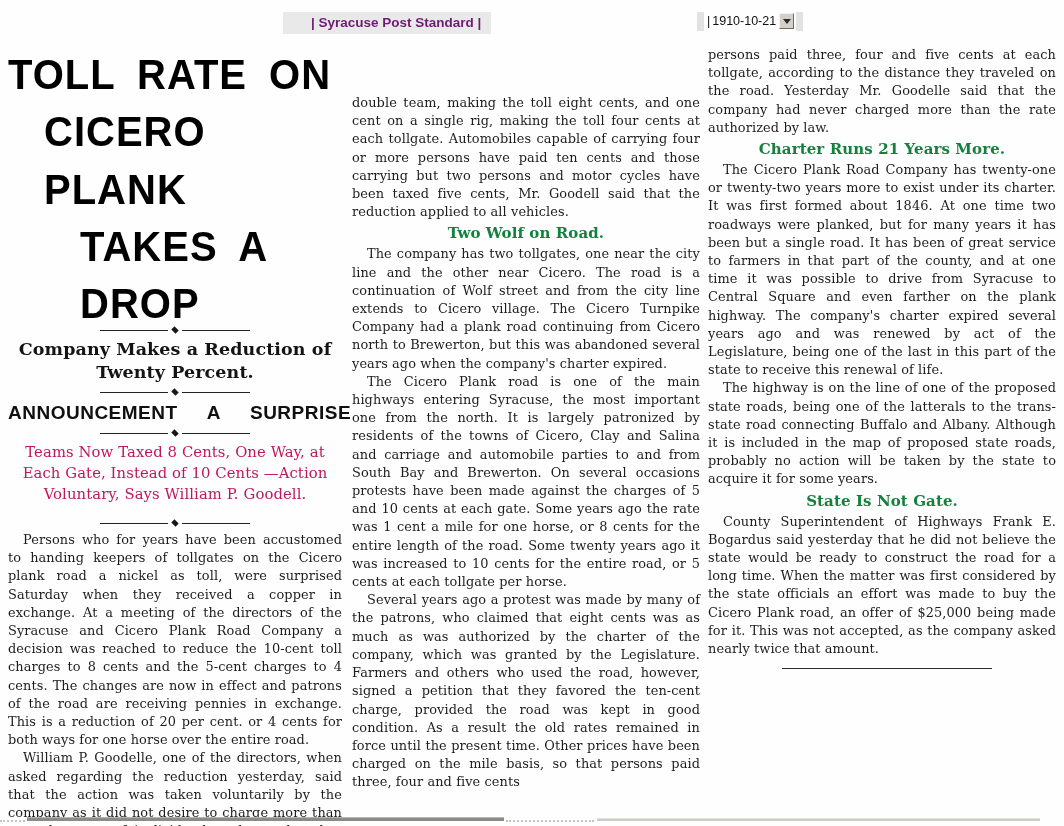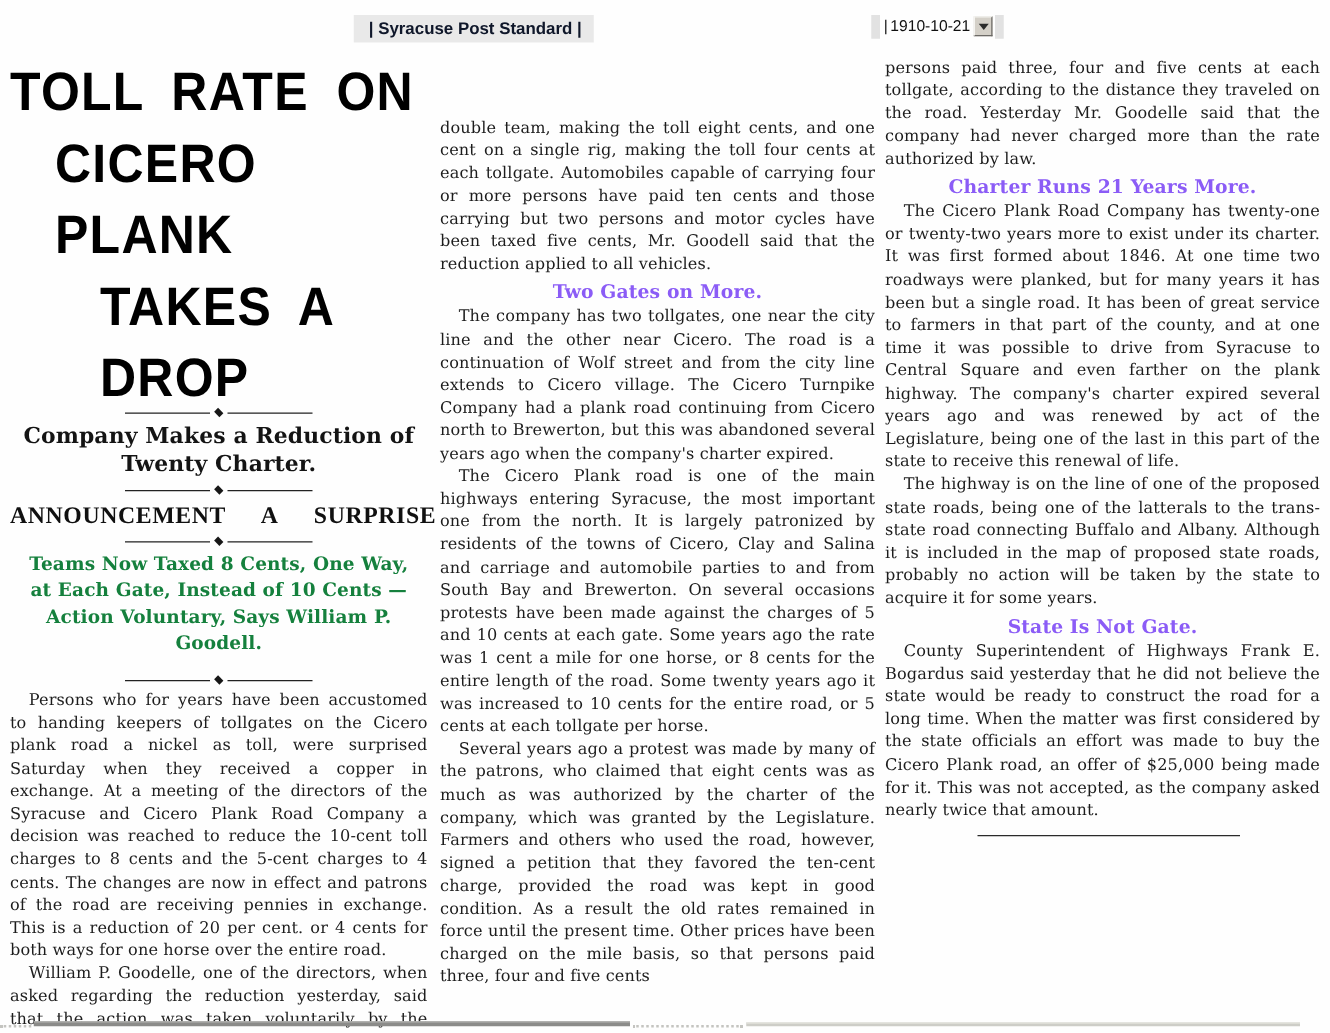--- a/index.html
+++ b/index.html
@@ -2,23 +2,23 @@
 <html><head>
 <meta charset="utf-8">
 <style>
   * { margin:0; padding:0; box-sizing:border-box; }
   html,body { width:1064px; height:826px; background:#ffffff; overflow:hidden;
               font-family:"DejaVu Serif", serif; color:#1c1c1c; }
   #stage { position:relative; width:1064px; height:826px; background:#fefefe; }
 
   
   .source-label { position:absolute; left:283px; top:12px; height:22px;
-    background:#e9e9e9; padding:3px 10px 3px 12px;
+    background:#e9e9e9; padding:3px 10px 3px 28px;
     font-family:"Liberation Sans", sans-serif; font-weight:bold; font-size:13.5px;
-    color:#0f172a; white-space:nowrap; }
+    color:#701a75; white-space:nowrap; }
   .date-control { position:absolute; left:697px; top:11px; height:20px;
     display:flex; align-items:center; font-family:"Liberation Sans", sans-serif;
     font-size:12.5px; color:#111; }
   .strip { width:7px; height:19px; background:#e2e2e2; margin-right:3px; }
   .strip.right { margin-right:0; margin-left:2px; }
   .date-pipe { font-weight:normal; margin-right:2px; }
   .date-text { white-space:nowrap; }
   .combo-btn { width:15px; height:16px; margin-left:3px; background:#d4d0c8;
     border:1px solid; border-color:#f4f3f0 #6c6a66 #6c6a66 #f4f3f0;
     display:flex; align-items:center; justify-content:center; cursor:pointer; }
@@ -39,30 +39,30 @@
   .hl2 { margin-left:36px; }
   .hl3 { margin-left:72px; }
 
   .rule-diamond { display:flex; align-items:center; width:150px; margin:5px auto 5px auto; }
   .rule-diamond .seg { flex:1; border-top:1.6px solid #222; }
   .rule-diamond .dia { width:6px; height:6px; background:#171717;
     transform:rotate(45deg) scale(1,.75); margin:0 4px; }
 
   .subhead { font-weight:bold; font-size:17.5px; line-height:23px;
     text-align:center; margin:4px 0 4px 0; color:#141414; }
-  .announce { font-family:Liberation Serif, serif; font-weight:bold;
+  .announce { font-family:Liberation Sans, sans-serif; font-weight:bold;
     font-size:19px; line-height:24px; text-align:right; word-spacing:24px;
     letter-spacing:.5px; color:#101010; margin:6px 0 4px 0; white-space:nowrap; }
-  .deck { font-weight:bold; font-size:14.8px; line-height:21px;
-    text-align:center; margin:4px 6px 16px 6px; color:#15803d; }
+  .deck { font-weight:normal; font-size:14.8px; line-height:21px;
+    text-align:center; margin:4px 6px 16px 6px; color:#be185d; }
 
   .para { text-indent:15px; }
   .para.noindent { text-indent:0; }
   .inhead { font-weight:bold; font-size:15px; text-align:center;
-    line-height:20px; margin:2px 0 2px 0; color:#8b5cf6; }
+    line-height:20px; margin:2px 0 2px 0; color:#15803d; }
   .end-rule { width:210px; border-top:1.5px solid #2a2a2a; margin:10px auto 0 74px; }
 
   
   .dotline { position:absolute; top:820px; border-top:2px dotted #c4c4c0; }
   .hbar-dark { position:absolute; left:27px; top:817px; width:477px; height:4px;
     background:#8b8b89; border-top:1px solid #b5b5b3; cursor:pointer; }
   .hbar-light { position:absolute; left:597px; top:818px; width:443px; height:3px;
     background:#cdcdc7; border-top:1px solid #e2e2dc; cursor:pointer; }
 </style>
 </head>
@@ -88,21 +88,21 @@
       <div class="hl2">CICERO PLANK</div>
       <div class="hl3">TAKES A DROP</div>
     </div>
 
     <div class="rule-diamond">
       <span class="seg"></span>
       <span class="dia"></span>
       <span class="seg"></span>
     </div>
 
-    <div class="subhead">Company Makes a Reduction of Twenty Charter.</div>
+    <div class="subhead">Company Makes a Reduction of Twenty Percent.</div>
 
     <div class="rule-diamond">
       <span class="seg"></span>
       <span class="dia"></span>
       <span class="seg"></span>
     </div>
 
     <div class="announce">ANNOUNCEMENT A SURPRISE</div>
 
     <div class="rule-diamond">
@@ -118,21 +118,21 @@
       <span class="dia"></span>
       <span class="seg"></span>
     </div>
 
     <p class="para">Persons who for years have been accustomed to handing keepers of tollgates on the Cicero plank road a nickel as toll, were surprised Saturday when they received a copper in exchange. At a meeting of the directors of the Syracuse and Cicero Plank Road Company a decision was reached to reduce the 10-cent toll charges to 8 cents and the 5-cent charges to 4 cents. The changes are now in effect and patrons of the road are receiving pennies in exchange. This is a reduction of 20 per cent. or 4 cents for both ways for one horse over the entire road.</p>
     <p class="para">William P. Goodelle, one of the directors, when asked regarding the reduction yesterday, said that the action was taken voluntarily by the company as it did not desire to charge more than enough to pay a fair dividend on the stock and to keep the road in repair. The reduction, he stated, was two cents on a</p>
   </div>
 
   <div class="col" id="col2">
     <p class="para noindent">double team, making the toll eight cents, and one cent on a single rig, making the toll four cents at each tollgate. Automobiles capable of carrying four or more persons have paid ten cents and those carrying but two persons and motor cycles have been taxed five cents, Mr. Goodell said that the reduction applied to all vehicles.</p>
-    <div class="inhead">Two Gates on More.</div>
+    <div class="inhead">Two Wolf on Road.</div>
     <p class="para">The company has two tollgates, one near the city line and the other near Cicero. The road is a continuation of Wolf street and from the city line extends to Cicero village. The Cicero Turnpike Company had a plank road continuing from Cicero north to Brewerton, but this was abandoned several years ago when the company's charter expired.</p>
     <p class="para">The Cicero Plank road is one of the main highways entering Syracuse, the most important one from the north. It is largely patronized by residents of the towns of Cicero, Clay and Salina and carriage and automobile parties to and from South Bay and Brewerton. On several occasions protests have been made against the charges of 5 and 10 cents at each gate. Some years ago the rate was 1 cent a mile for one horse, or 8 cents for the entire length of the road. Some twenty years ago it was increased to 10 cents for the entire road, or 5 cents at each tollgate per horse.</p>
     <p class="para">Several years ago a protest was made by many of the patrons, who claimed that eight cents was as much as was authorized by the charter of the company, which was granted by the Legislature. Farmers and others who used the road, however, signed a petition that they favored the ten-cent charge, provided the road was kept in good condition. As a result the old rates remained in force until the present time. Other prices have been charged on the mile basis, so that persons paid three, four and five cents</p>
   </div>
 
   <div class="col" id="col3">
     <p class="para noindent">persons paid three, four and five cents at each tollgate, according to the distance they traveled on the road. Yesterday Mr. Goodelle said that the company had never charged more than the rate authorized by law.</p>
     <div class="inhead">Charter Runs 21 Years More.</div>
     <p class="para">The Cicero Plank Road Company has twenty-one or twenty-two years more to exist under its charter. It was first formed about 1846. At one time two roadways were planked, but for many years it has been but a single road. It has been of great service to farmers in that part of the county, and at one time it was possible to drive from Syracuse to Central Square and even farther on the plank highway. The company's charter expired several years ago and was renewed by act of the Legislature, being one of the last in this part of the state to receive this renewal of life.</p>
     <p class="para">The highway is on the line of one of the proposed state roads, being one of the latterals to the trans-state road connecting Buffalo and Albany. Although it is included in the map of proposed state roads, probably no action will be taken by the state to acquire it for some years.</p>

